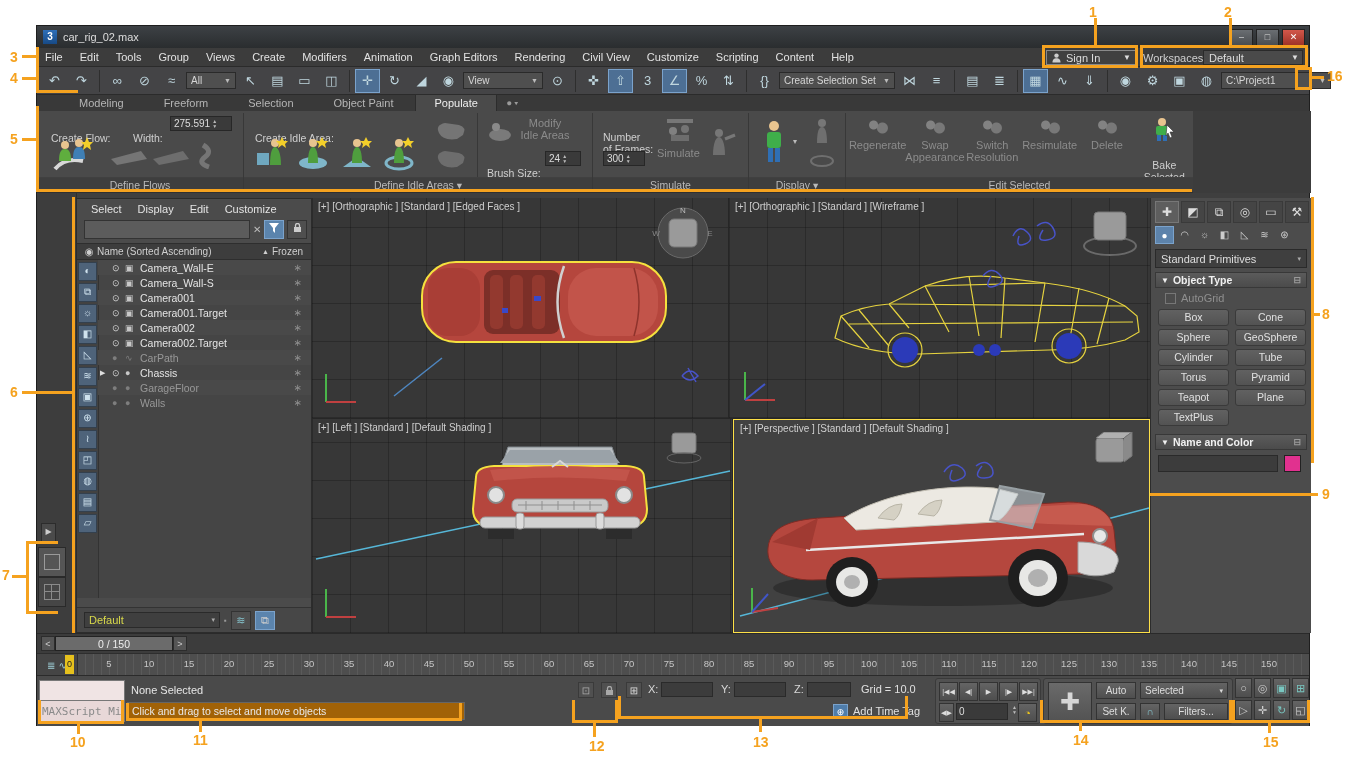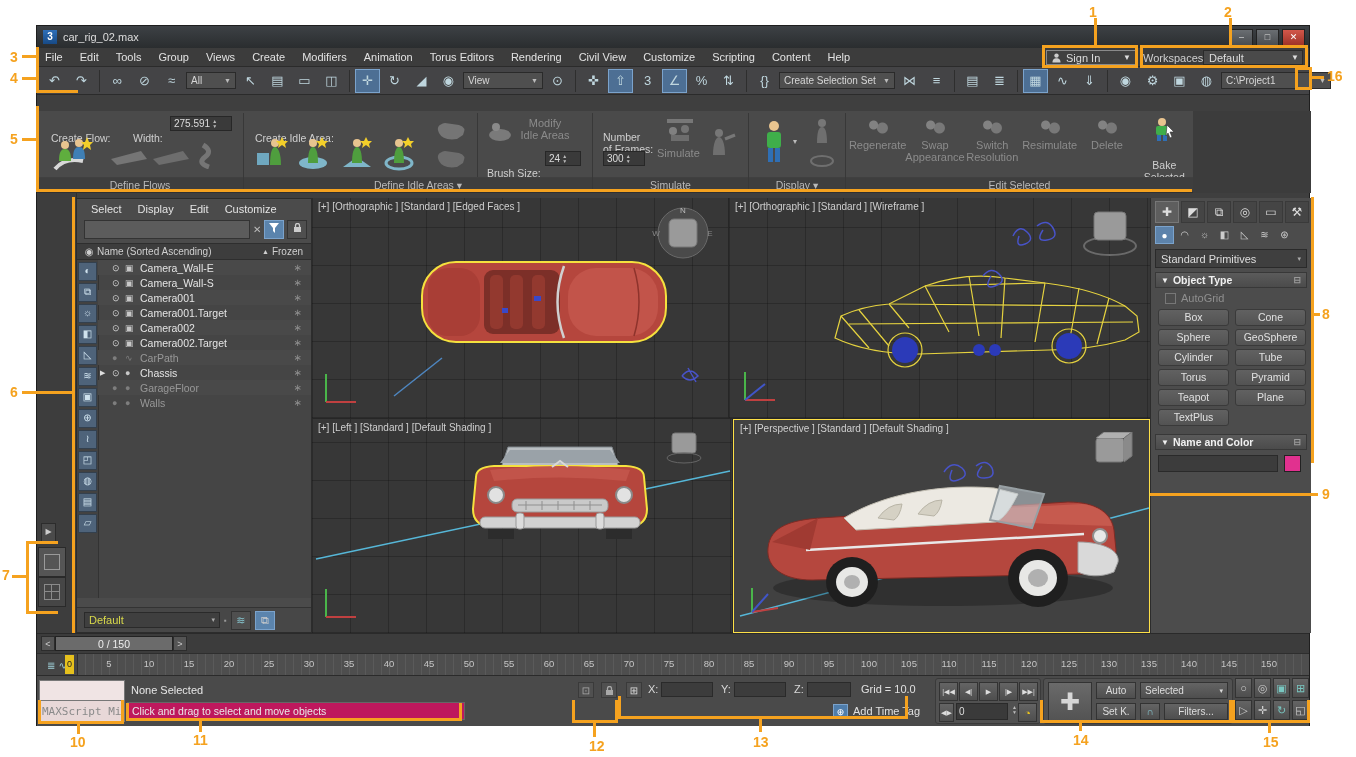--- a/index.html
+++ b/index.html
@@ -85,21 +85,21 @@
   .tsbtn{position:absolute;top:2px;width:14px;height:15px;background:#555;border:1px solid #2c2c2c;color:#ccc;text-align:center;line-height:14px;font-size:9px;box-sizing:border-box;}
   #tshandle{position:absolute;left:18px;top:2px;width:118px;height:15px;background:#6b6b6b;border:1px solid #222;color:#eee;text-align:center;line-height:14px;box-sizing:border-box;font-size:10.5px;}
   #trackbar{position:absolute;left:0;top:627px;width:100%;height:22px;background:#4e4e4e;border-top:1px solid #2e2e2e;box-sizing:border-box;
             background-image:repeating-linear-gradient(90deg,#5a5a5a 0 1px,transparent 1px 8px);}
   #tbleft{position:absolute;left:0;top:0;width:40px;height:22px;background:#454545;border-right:1px solid #2e2e2e;display:flex;align-items:center;justify-content:center;gap:3px;color:#9fd0d8;font-size:10px;}
   #tbmarker{position:absolute;top:1px;width:9px;height:19px;background:#e6c11d;color:#222;font-size:9px;text-align:center;line-height:19px;}
   .tick{position:absolute;top:4px;transform:translateX(-50%);color:#c6c6c6;font-size:9.5px;}
   #statusbar{position:absolute;left:0;top:649px;width:100%;height:51px;background:#4a4a4a;border-top:1px solid #2b2b2b;box-sizing:border-box;}
   #mxl1{position:absolute;left:2px;top:4px;width:86px;height:21px;background:#f0e4e4;border:1px solid #777;box-sizing:border-box;}
   #mxl2{position:absolute;left:2px;top:25px;width:86px;height:21px;background:#e8d8d8;border:1px solid #777;border-top:none;color:#8a8a8a;font-family:"DejaVu Sans Mono",monospace;font-size:11px;line-height:21px;padding-left:2px;box-sizing:border-box;overflow:hidden;white-space:nowrap;}
-  #promptbox{position:absolute;left:90px;top:26px;width:338px;height:18px;background:#be185d;border:1px solid #666;color:#e8e8e8;line-height:17px;padding-left:4px;box-sizing:border-box;font-size:10.5px;}
+  #promptbox{position:absolute;left:90px;top:26px;width:338px;height:18px;background:#a16207;border:1px solid #666;color:#e8e8e8;line-height:17px;padding-left:4px;box-sizing:border-box;font-size:10.5px;}
   .sicon{position:absolute;width:16px;height:16px;background:#505050;border:1px solid #3a3a3a;color:#a8a8a8;text-align:center;line-height:15px;font-size:10px;box-sizing:border-box;}
   .xyz{position:absolute;top:7px;color:#d8d8d8;}
   .xyzfield{position:absolute;top:6px;height:15px;background:#3c3c3c;border:1px solid #2a2a2a;box-sizing:border-box;}
   #pbpanel{position:absolute;left:898px;top:2px;width:106px;height:46px;background:#515151;border:1px solid #3a3a3a;border-radius:3px;box-sizing:border-box;}
   .pbtn{width:19px;height:19px;background:linear-gradient(#646464,#4e4e4e);border:1px solid #333;color:#ddd;font-size:7px;text-align:center;line-height:18px;box-sizing:border-box;flex:none;}
   #keypanel{position:absolute;left:1006px;top:2px;width:190px;height:46px;background:#515151;border:1px solid #3a3a3a;border-radius:3px;box-sizing:border-box;}
   #bigkey{position:absolute;left:4px;top:3px;width:42px;height:39px;background:linear-gradient(#6a6a6a,#525252);border:1px solid #333;color:#d6d6d6;font-size:24px;text-align:center;line-height:38px;}
   .kbtn{position:absolute;height:17px;background:linear-gradient(#646464,#4e4e4e);border:1px solid #333;color:#ddd;font-size:10px;text-align:center;box-sizing:border-box;line-height:15px;}
   #navgrid{position:absolute;left:1198px;top:2px;display:grid;grid-template-columns:repeat(4,17px);grid-auto-rows:20px;gap:2px;}
   .nbtn{background:linear-gradient(#646464,#4e4e4e);border:1px solid #333;color:#cfcfcf;font-size:11px;text-align:center;line-height:19px;box-sizing:border-box;}
@@ -130,21 +130,21 @@
 
     <div id="menubar">
         <span>File</span>
         <span>Edit</span>
         <span>Tools</span>
         <span>Group</span>
         <span>Views</span>
         <span>Create</span>
         <span>Modifiers</span>
         <span>Animation</span>
-        <span>Torus Editors</span>
+        <span>Graph Editors</span>
         <span>Rendering</span>
         <span>Civil View</span>
         <span>Customize</span>
         <span>Scripting</span>
         <span>Content</span>
         <span>Help</span>
       </div>
     <div id="signin" style="top:24px;">
       <svg width="9" height="10" viewBox="0 0 9 10">
           <circle cx="4.5" cy="2.6" r="2.2" fill="#ccc"></circle>
@@ -210,20 +210,28 @@
         <span class="tbtn">◉</span>
         <span class="tbtn">⚙</span>
         <span class="tbtn">▣</span>
         <span class="tbtn">◍</span>
         <div class="tcombo" style="width: 110px;">
           <span>C:\Project1</span>
           <span class="chev">▼</span>
         </div>
       </div>
 
+    <div id="ribbontabs">
+        <span class="rtab">Modeling</span>
+        <span class="rtab">Freeform</span>
+        <span class="rtab">Selection</span>
+        <span class="rtab">Object Paint</span>
+        <span class="rtab on">Populate</span>
+        <span style="color: rgb(154, 154, 154); font-size: 9px; padding: 2px 6px;">⏺ ▾</span>
+      </div>
     <div id="ribbon">
 
       <span class="rlabel abs" style="left:14px;top:7px;">Create Flow:</span>
       <span class="rlabel abs" style="left:96px;top:7px;">Width:</span>
       <div class="field abs" style="left:133px;top:5px;width:62px;height:15px;">
         <span>275.591</span>
         <span class="spin">▲<br>▼</span>
       </div>
       <svg class="abs" style="left:16px;top:24px;" width="40" height="36" viewBox="0 0 40 36">
         <path d="M2,34 Q12,22 30,26" stroke="#d8d8d8" stroke-width="4" fill="none"></path>

